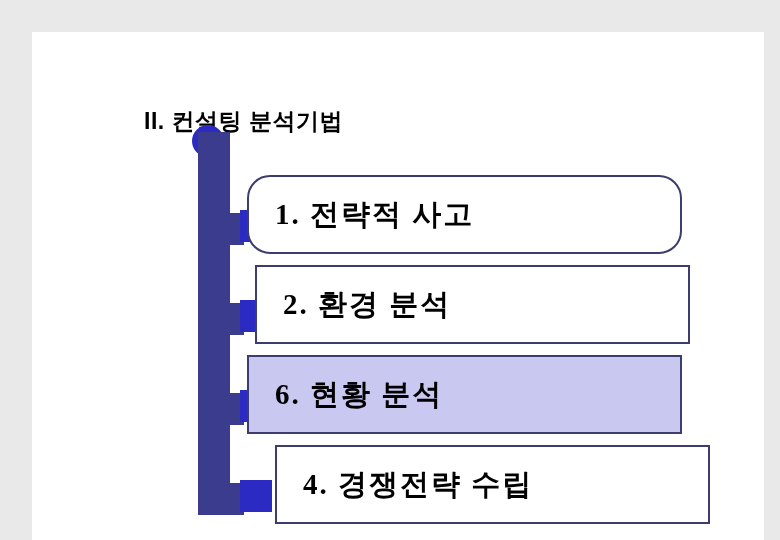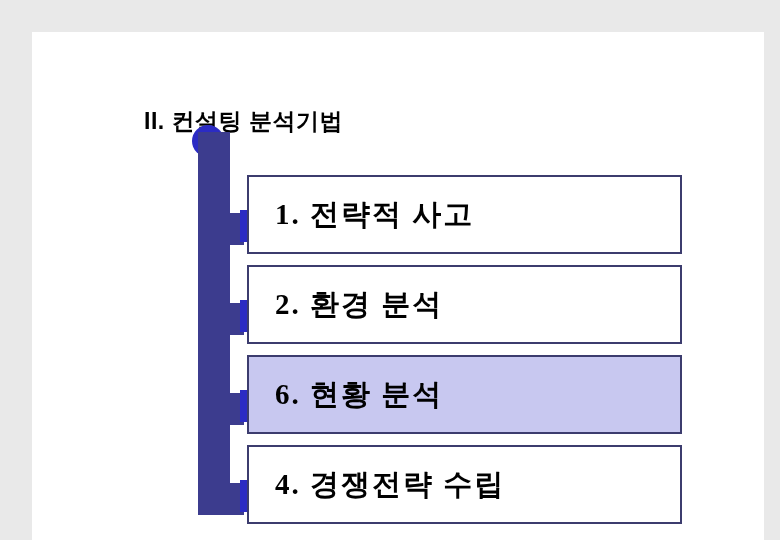--- a/index.html
+++ b/index.html
@@ -75,24 +75,24 @@
     position: absolute;
     left: 215px;
     width: 435px;
     height: 79px;
     background: #ffffff;
     border: 2px solid var(--box-border);
     display: flex;
     align-items: center;
     padding-left: 10px;
   }
-  .flow-box.k1 { top: 143px; }
-  .flow-box.k2 { top: 233px; }
+  .flow-box.k1 { top: 143px; border-radius: 23px; }
+  .flow-box.k2 { top: 233px; margin-left: 8px; }
   .flow-box.k3 { top: 323px; background: var(--highlight-fill); }
-  .flow-box.k4 { top: 413px; }
+  .flow-box.k4 { top: 413px; margin-left: 28px; }
   .flow-box .label {
     font-family: "Liberation Serif", "DejaVu Serif", serif;
     font-weight: bold;
     font-size: 29px;
     line-height: 1;
     letter-spacing: 2px;
     color: var(--text);
     white-space: nowrap;
   }
 </style>

